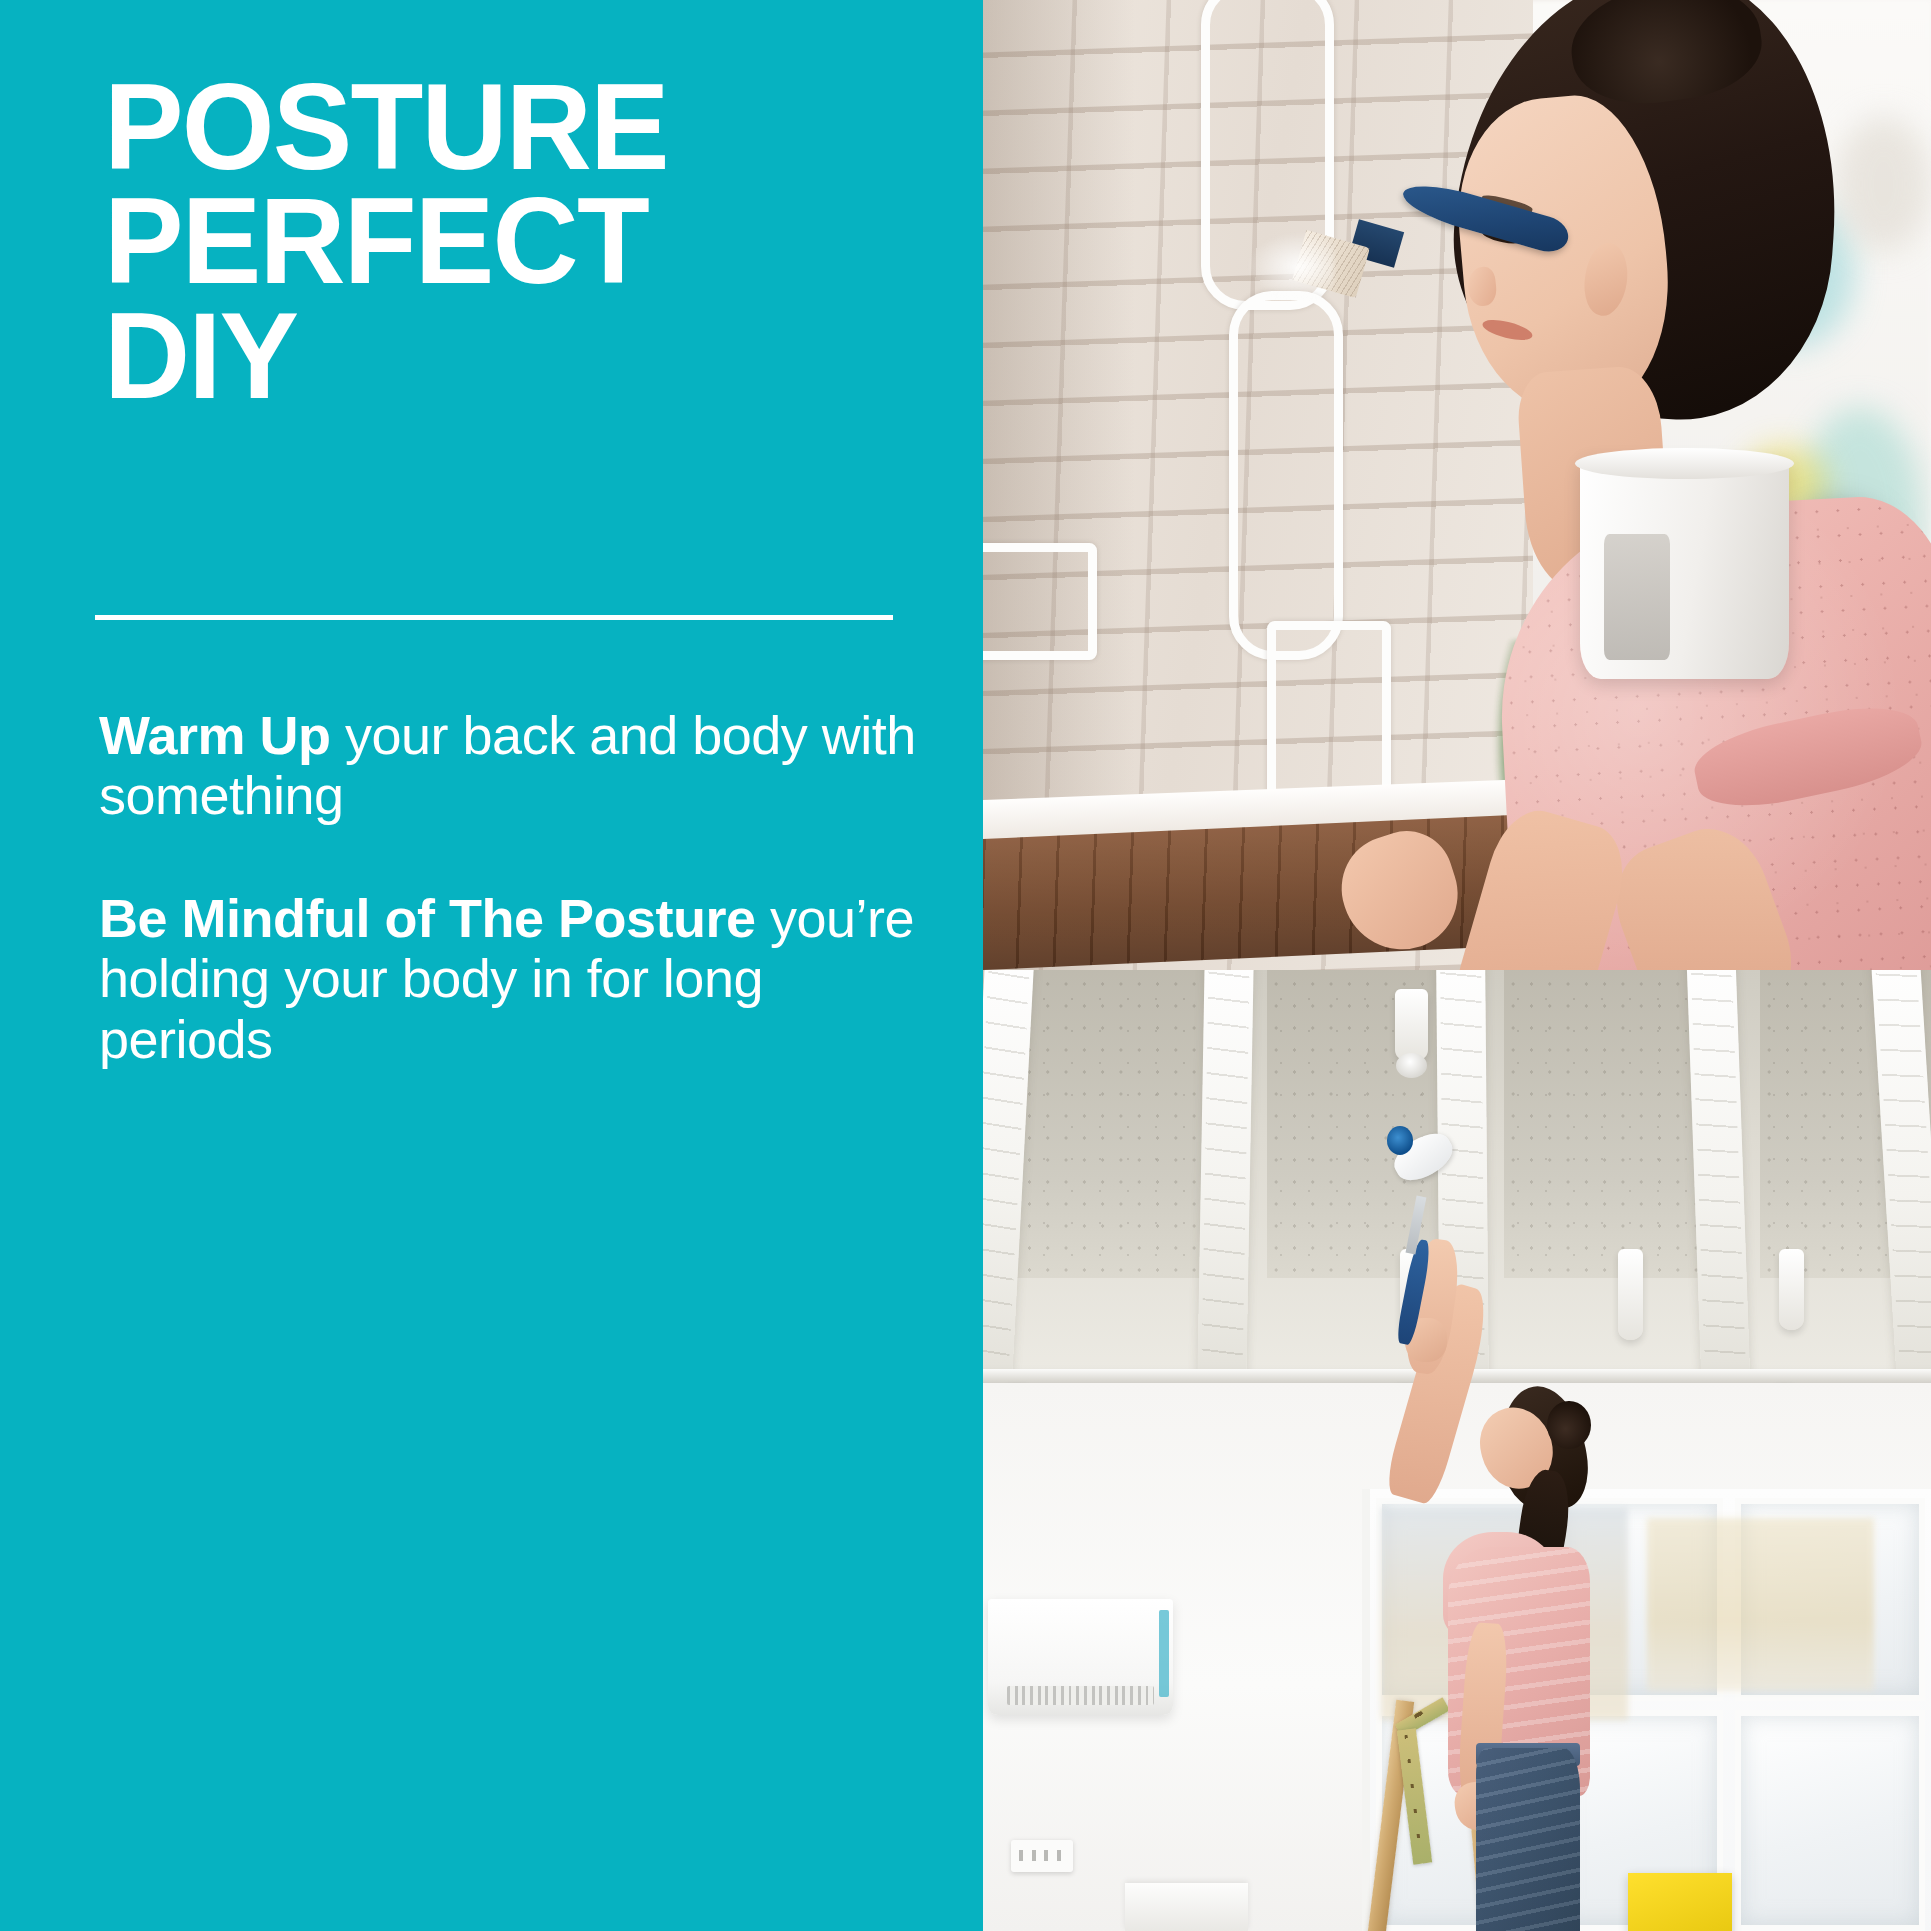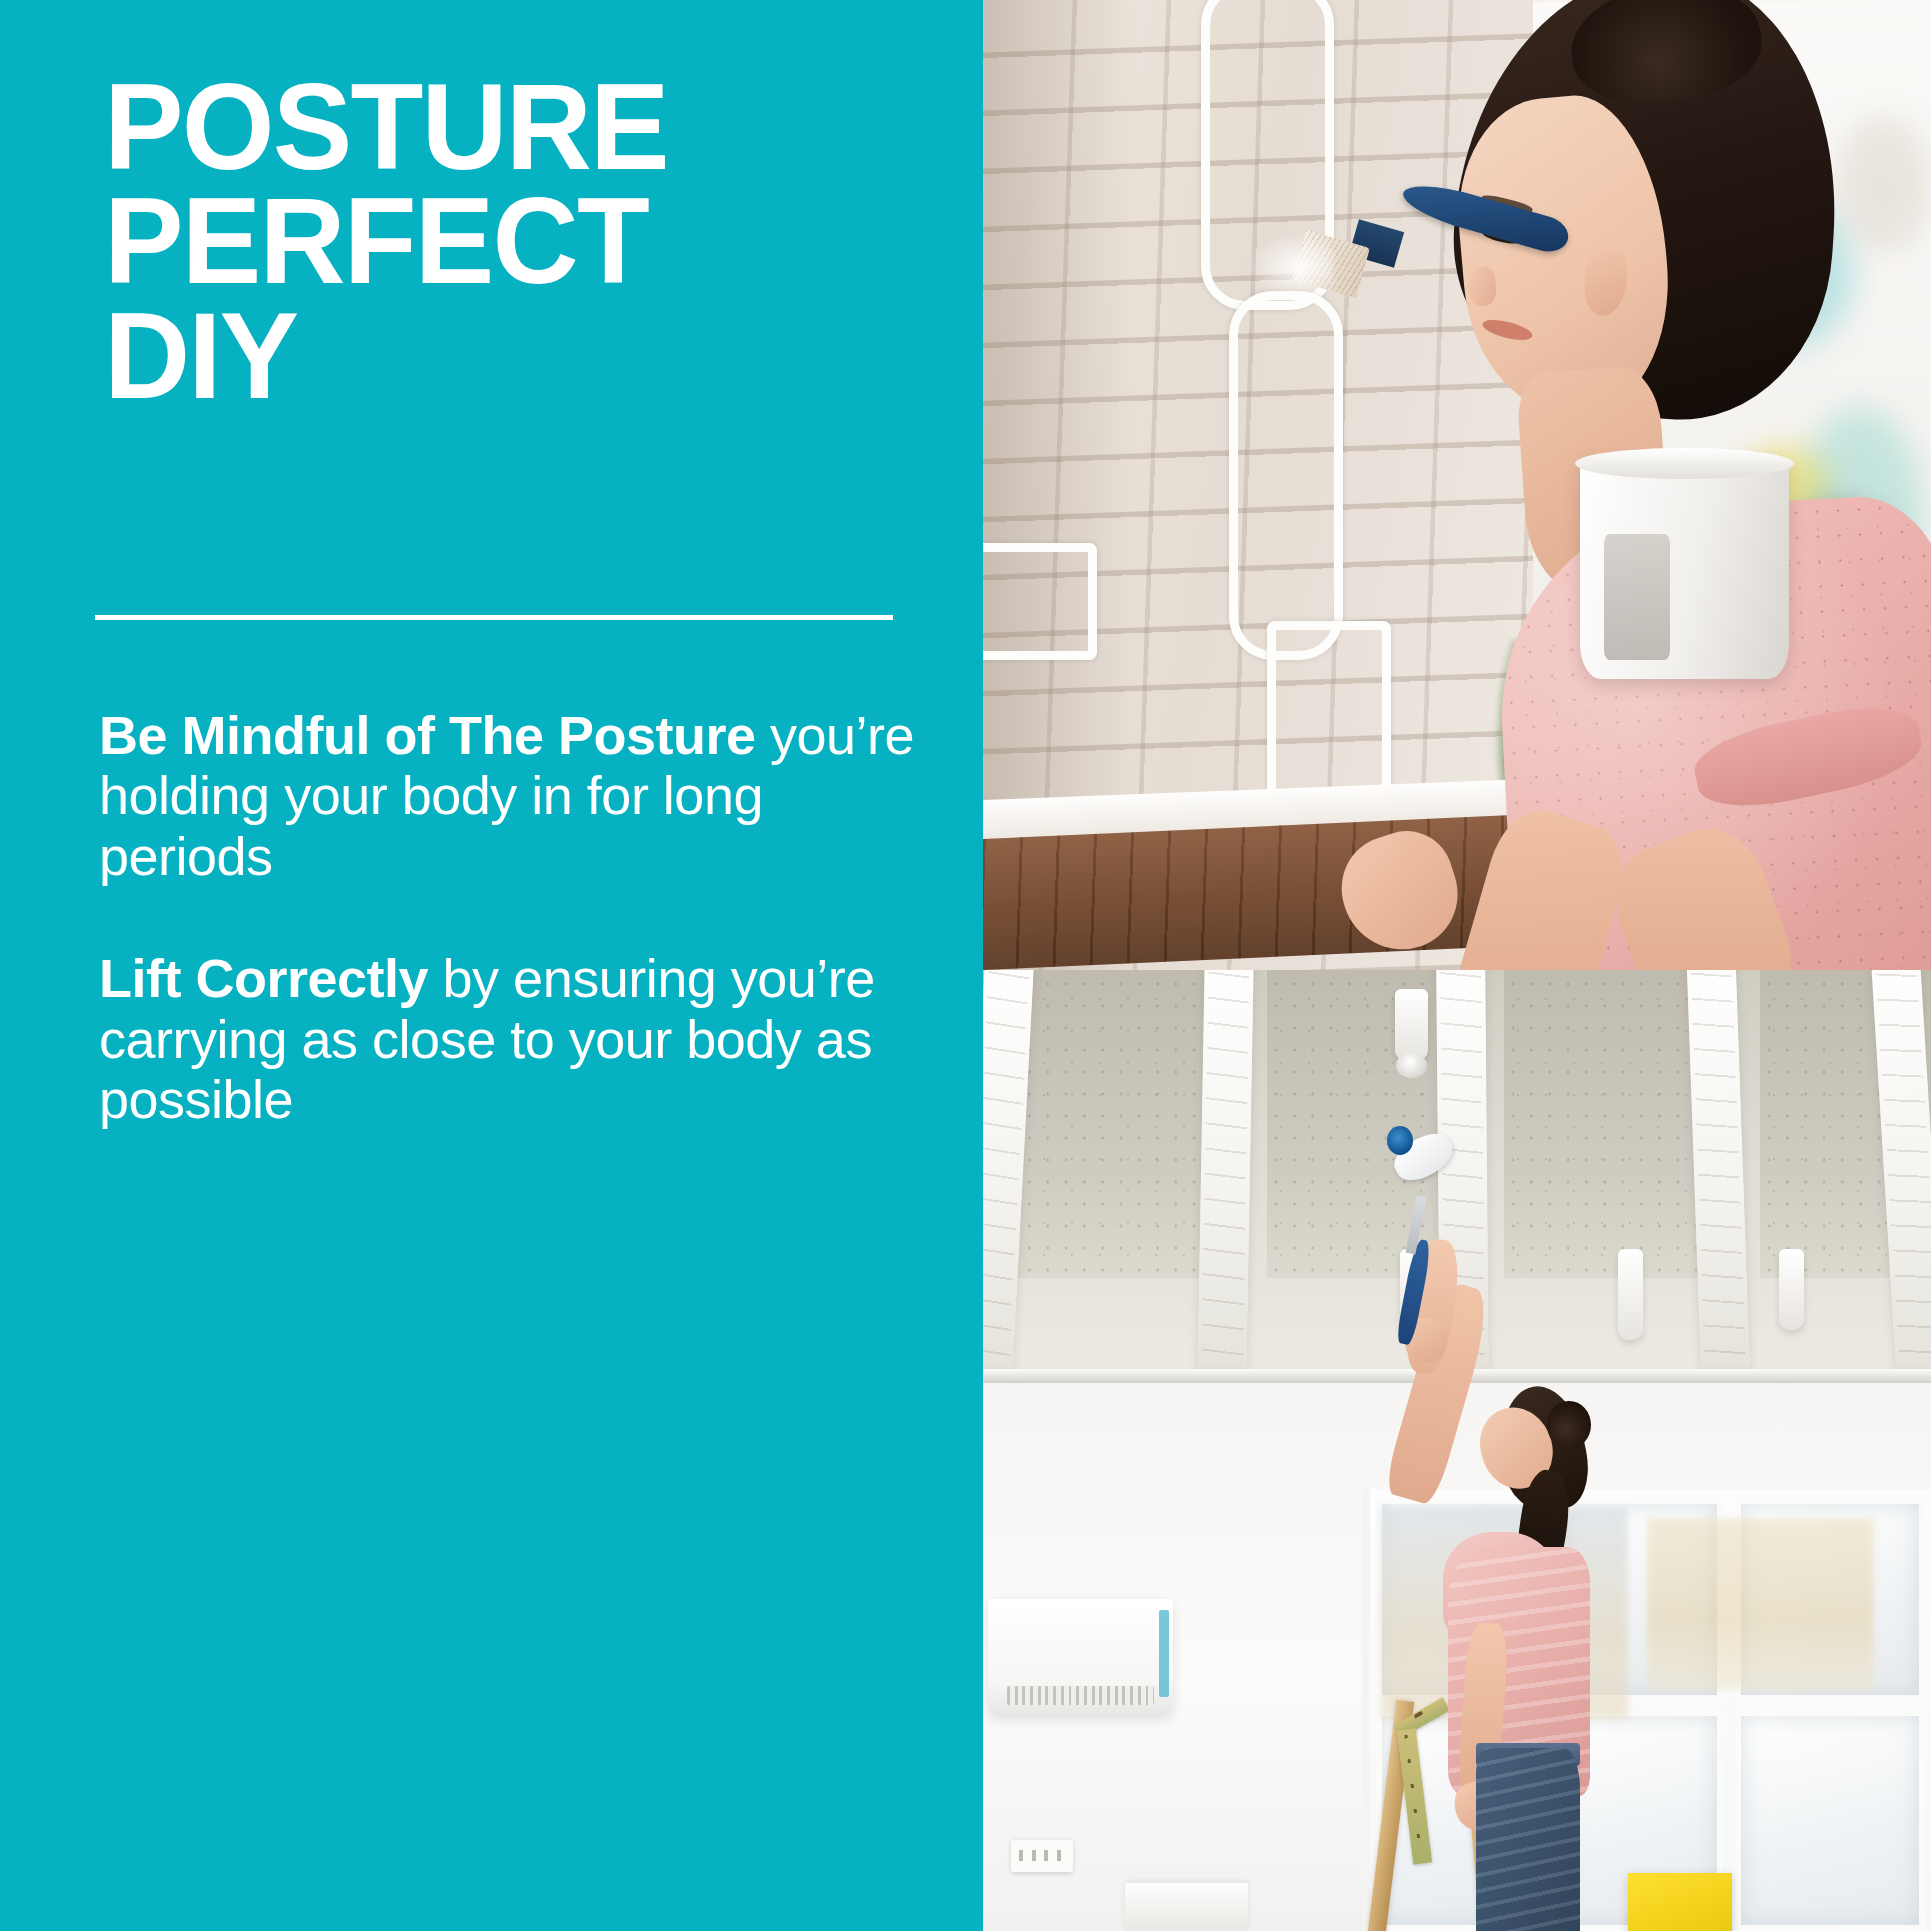--- a/index.html
+++ b/index.html
@@ -542,24 +542,24 @@
     <div id="headline">
       <span class="hl-line">POSTURE</span>
       <span class="hl-line">PERFECT</span>
       <span class="hl-line">DIY</span>
     </div>
 
     <div id="divider"></div>
 
     <div id="tips">
 
+      <p class="tip"><span class="lead">Warm Up </span><span>your back and body with something</span></p>
 
       <p class="tip"><span class="lead">Be Mindful of The Posture </span><span>you’re holding your body in for long periods</span></p>
 
-      <p class="tip"><span class="lead">Lift Correctly </span><span>by ensuring you’re carrying as close to your body as possible</span></p>
 
     </div>
 
 
   </div>
 
   <div id="photos">
 
     <div class="photo" id="photo-top">
       <div class="tp-bg"></div>

